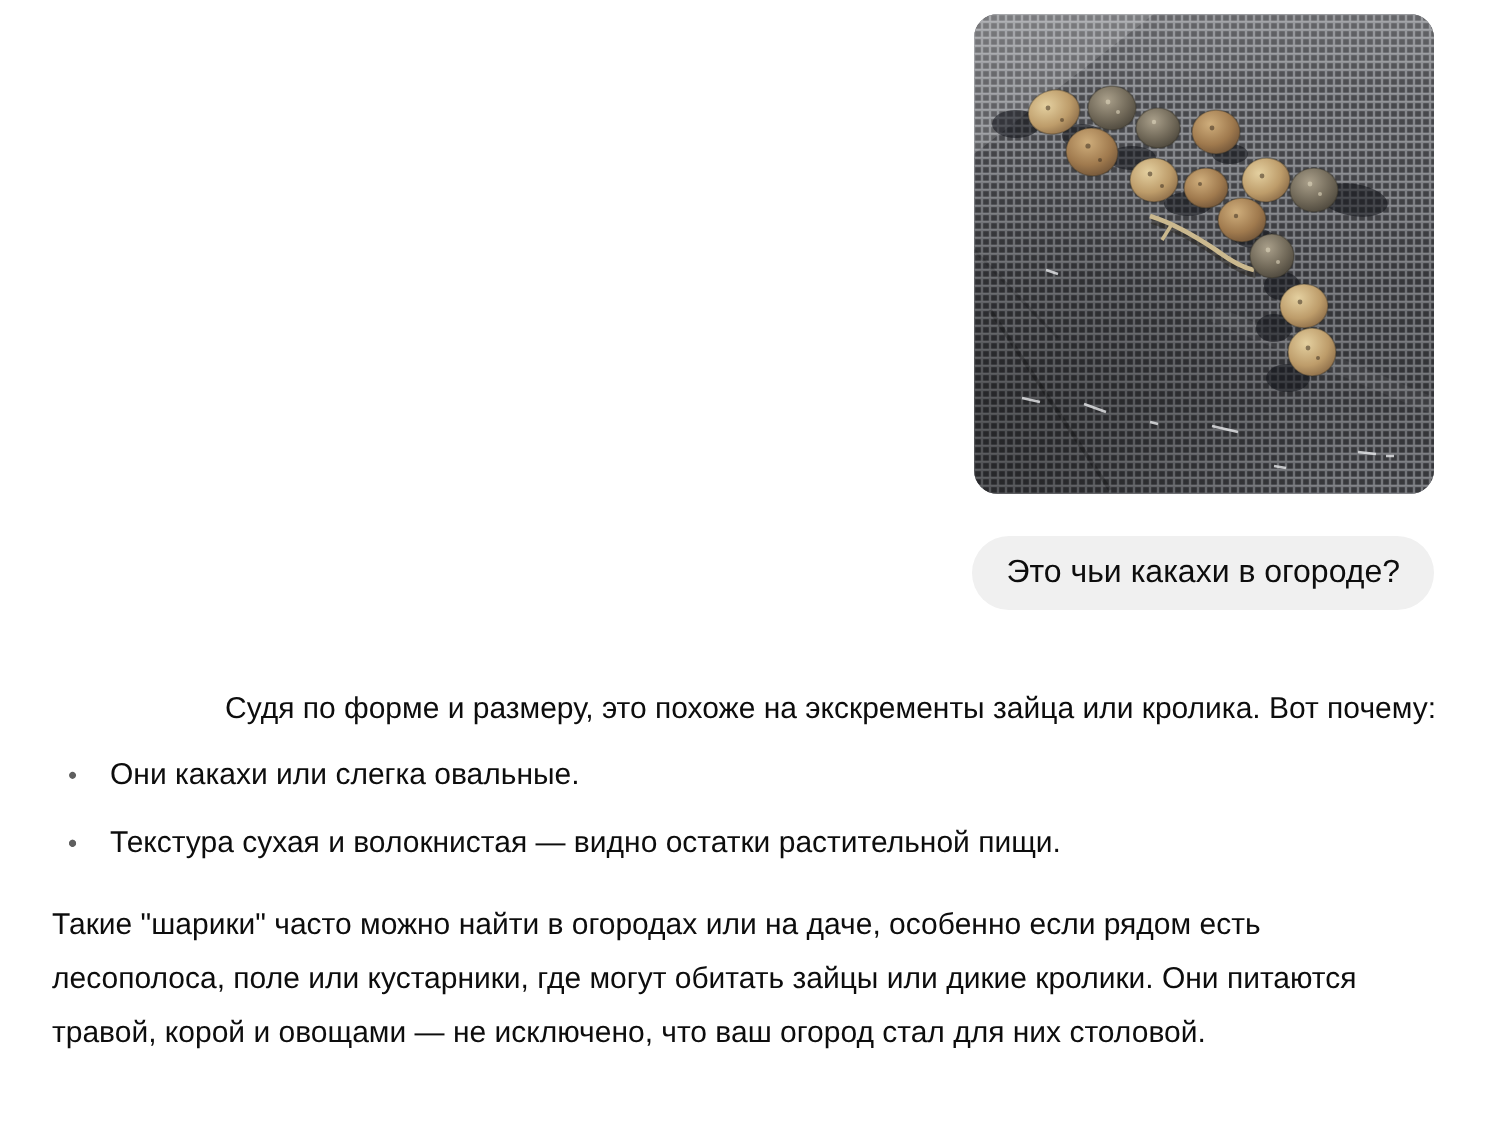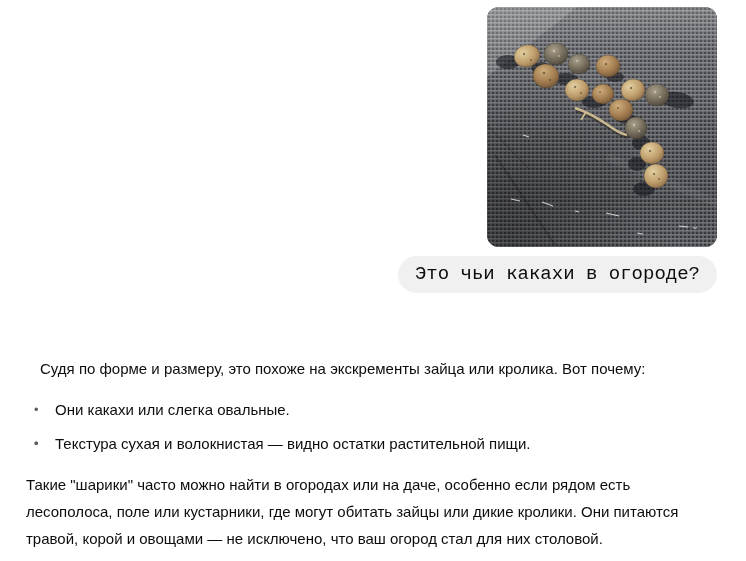--- a/index.html
+++ b/index.html
@@ -19,38 +19,37 @@
     width:230px; height:240px;
     border-radius:12px;
     overflow:hidden;
     cursor:pointer;
     background:#5a5c60;
   }
   .photo-card svg { display:block; }
 
   
   .user-bubble {
-    position:absolute; top:256px; right:29px;
+    position:absolute; top:268px; right:29px;
     background:#f0f0f0;
     border-radius:18.5px;
     padding:9px 17px;
-    font-size:19px; line-height:19px;
+    font-size:16px; line-height:19px;
     color:#0d0d0d;
     white-space:nowrap;
-    font-family:Liberation Mono, monospace;
   }
 
   
   .assistant {
     position:absolute; left:26px; top:341px;
     width:692px;
     font-size:15px; line-height:27px;
     color:#0d0d0d;
   }
-  .assistant p.intro { margin:14px; }
+  .assistant p.intro { margin:0;text-align:right; }
   .assistant ul {
     list-style:none;
     margin:6px 0 0 0; padding:0;
   }
   .assistant li {
     position:relative;
     padding-left:29px;
     margin-bottom:7px;
   }
   .assistant li:last-child { margin-bottom:0; }

